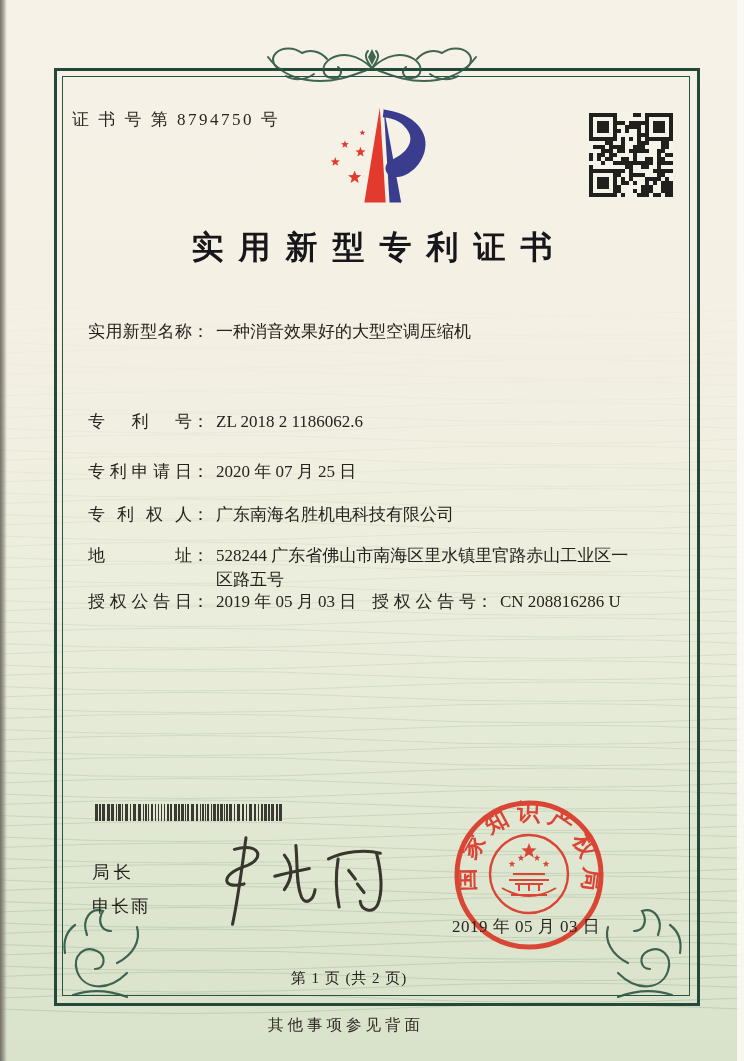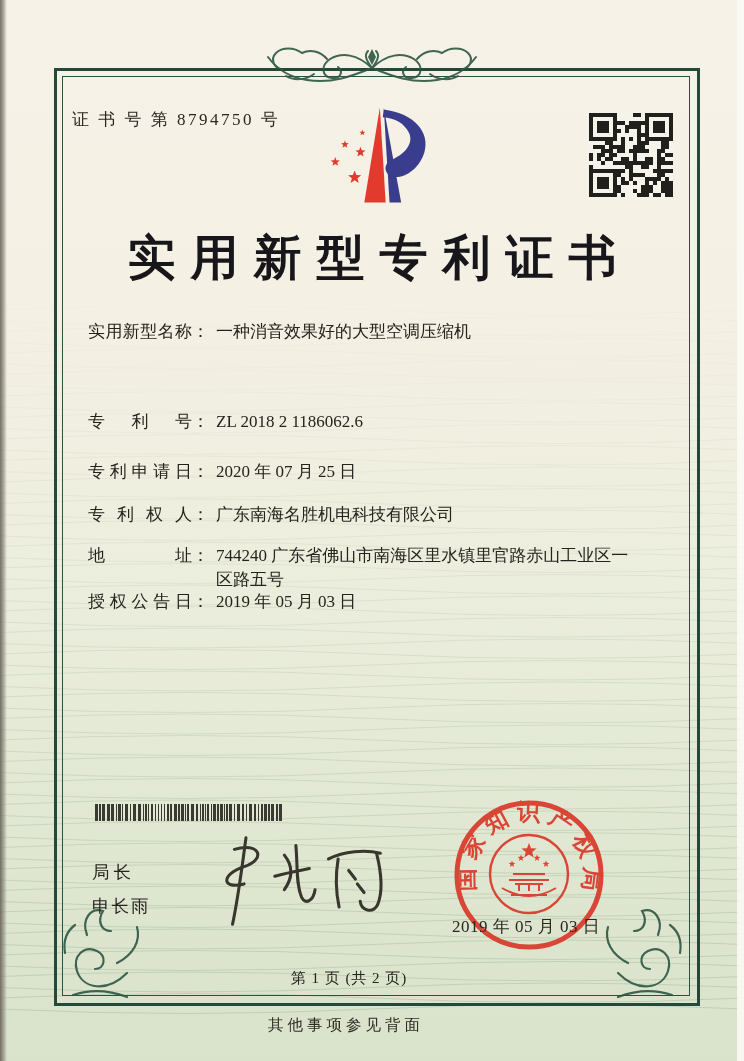--- a/index.html
+++ b/index.html
@@ -15,21 +15,21 @@
     background:linear-gradient(90deg,#56524a 0%,#8f8c80 45%,rgba(200,198,185,0) 100%);opacity:.8;}
   .scan-right{position:absolute;right:0;top:0;width:7px;height:1061px;background:#fbfaf5;opacity:.9;}
   .frame-outer{position:absolute;left:54px;top:68px;width:640px;height:932px;border:3px solid #24493a;}
   .frame-inner{position:absolute;left:62px;top:76px;width:626px;height:918px;border:1px solid #2b5343;}
   .ornament{position:absolute;pointer-events:none;}
   .cert-no{position:absolute;left:72px;top:108px;font-size:17px;letter-spacing:2.5px;color:#2a2722;}
   .logo{position:absolute;left:312px;top:94px;width:126px;height:126px;}
   .qr{position:absolute;left:589px;top:113px;width:84px;height:84px;background:#f6f3ea;}
   .qr span{position:absolute;background:#20201c;}
   .title{position:absolute;left:0;top:226px;width:744px;margin:0;text-align:center;
-    font-size:48px;font-weight:700;letter-spacing:15px;padding-left:15px;box-sizing:border-box;color:#17161a;}
+    font-size:32px;font-weight:700;letter-spacing:15px;padding-left:15px;box-sizing:border-box;color:#17161a;}
   .row{position:absolute;left:88px;width:580px;font-size:17px;line-height:24px;color:#26231e;}
   .f-label{display:inline-block;width:104px;text-align:justify;text-align-last:justify;vertical-align:top;}
   .f-colon{vertical-align:top;}
   .f-value{margin-left:7px;vertical-align:top;}
   .val-wrap{display:inline-block;width:420px;}
   .grant2{position:absolute;left:284px;top:0;white-space:nowrap;}
   .paras{position:absolute;left:88px;top:622px;width:570px;font-size:16.5px;line-height:29px;
     text-align:justify;color:#26231e;}
   .paras p{margin:0;text-indent:2em;}
   .barcode{position:absolute;left:95px;top:804px;width:192px;height:17px;}
@@ -425,24 +425,25 @@
   <div class="row" style="top:410px">
     <span class="f-label">专利号</span><span class="f-colon">：</span><span class="f-value">ZL 2018 2 1186062.6</span>
   </div>
   <div class="row" style="top:460px">
     <span class="f-label">专利申请日</span><span class="f-colon">：</span><span class="f-value">2020 年 07 月 25 日</span>
   </div>
   <div class="row" style="top:503px">
     <span class="f-label">专利权人</span><span class="f-colon">：</span><span class="f-value">广东南海名胜机电科技有限公司</span>
   </div>
   <div class="row" style="top:544px">
-    <span class="f-label">地址</span><span class="f-colon">：</span><span class="f-value val-wrap">744240 广东省佛山市南海区里水镇里官路赤山工业区一区路五号</span>
+    <span class="f-label">地址</span><span class="f-colon">：</span><span class="f-value val-wrap">528244 广东省佛山市南海区里水镇里官路赤山工业区一区路五号</span>
   </div>
   <div class="row" style="top:590px">
     <span class="f-label">授权公告日</span><span class="f-colon">：</span><span class="f-value">2019 年 05 月 03 日</span>
+    <span class="grant2"><span class="f-label">授权公告号</span><span class="f-colon">：</span><span class="f-value">CN 208816286 U</span></span>
   </div>
 
 
   <div class="barcode" id="barcode">
       <i style="left: 0px; width: 3px;"></i>
       <i style="left: 4px; width: 2px;"></i>
       <i style="left: 7px; width: 3px;"></i>
       <i style="left: 12px; width: 3px;"></i>
       <i style="left: 16px; width: 3px;"></i>
       <i style="left: 21px; width: 1px;"></i>

